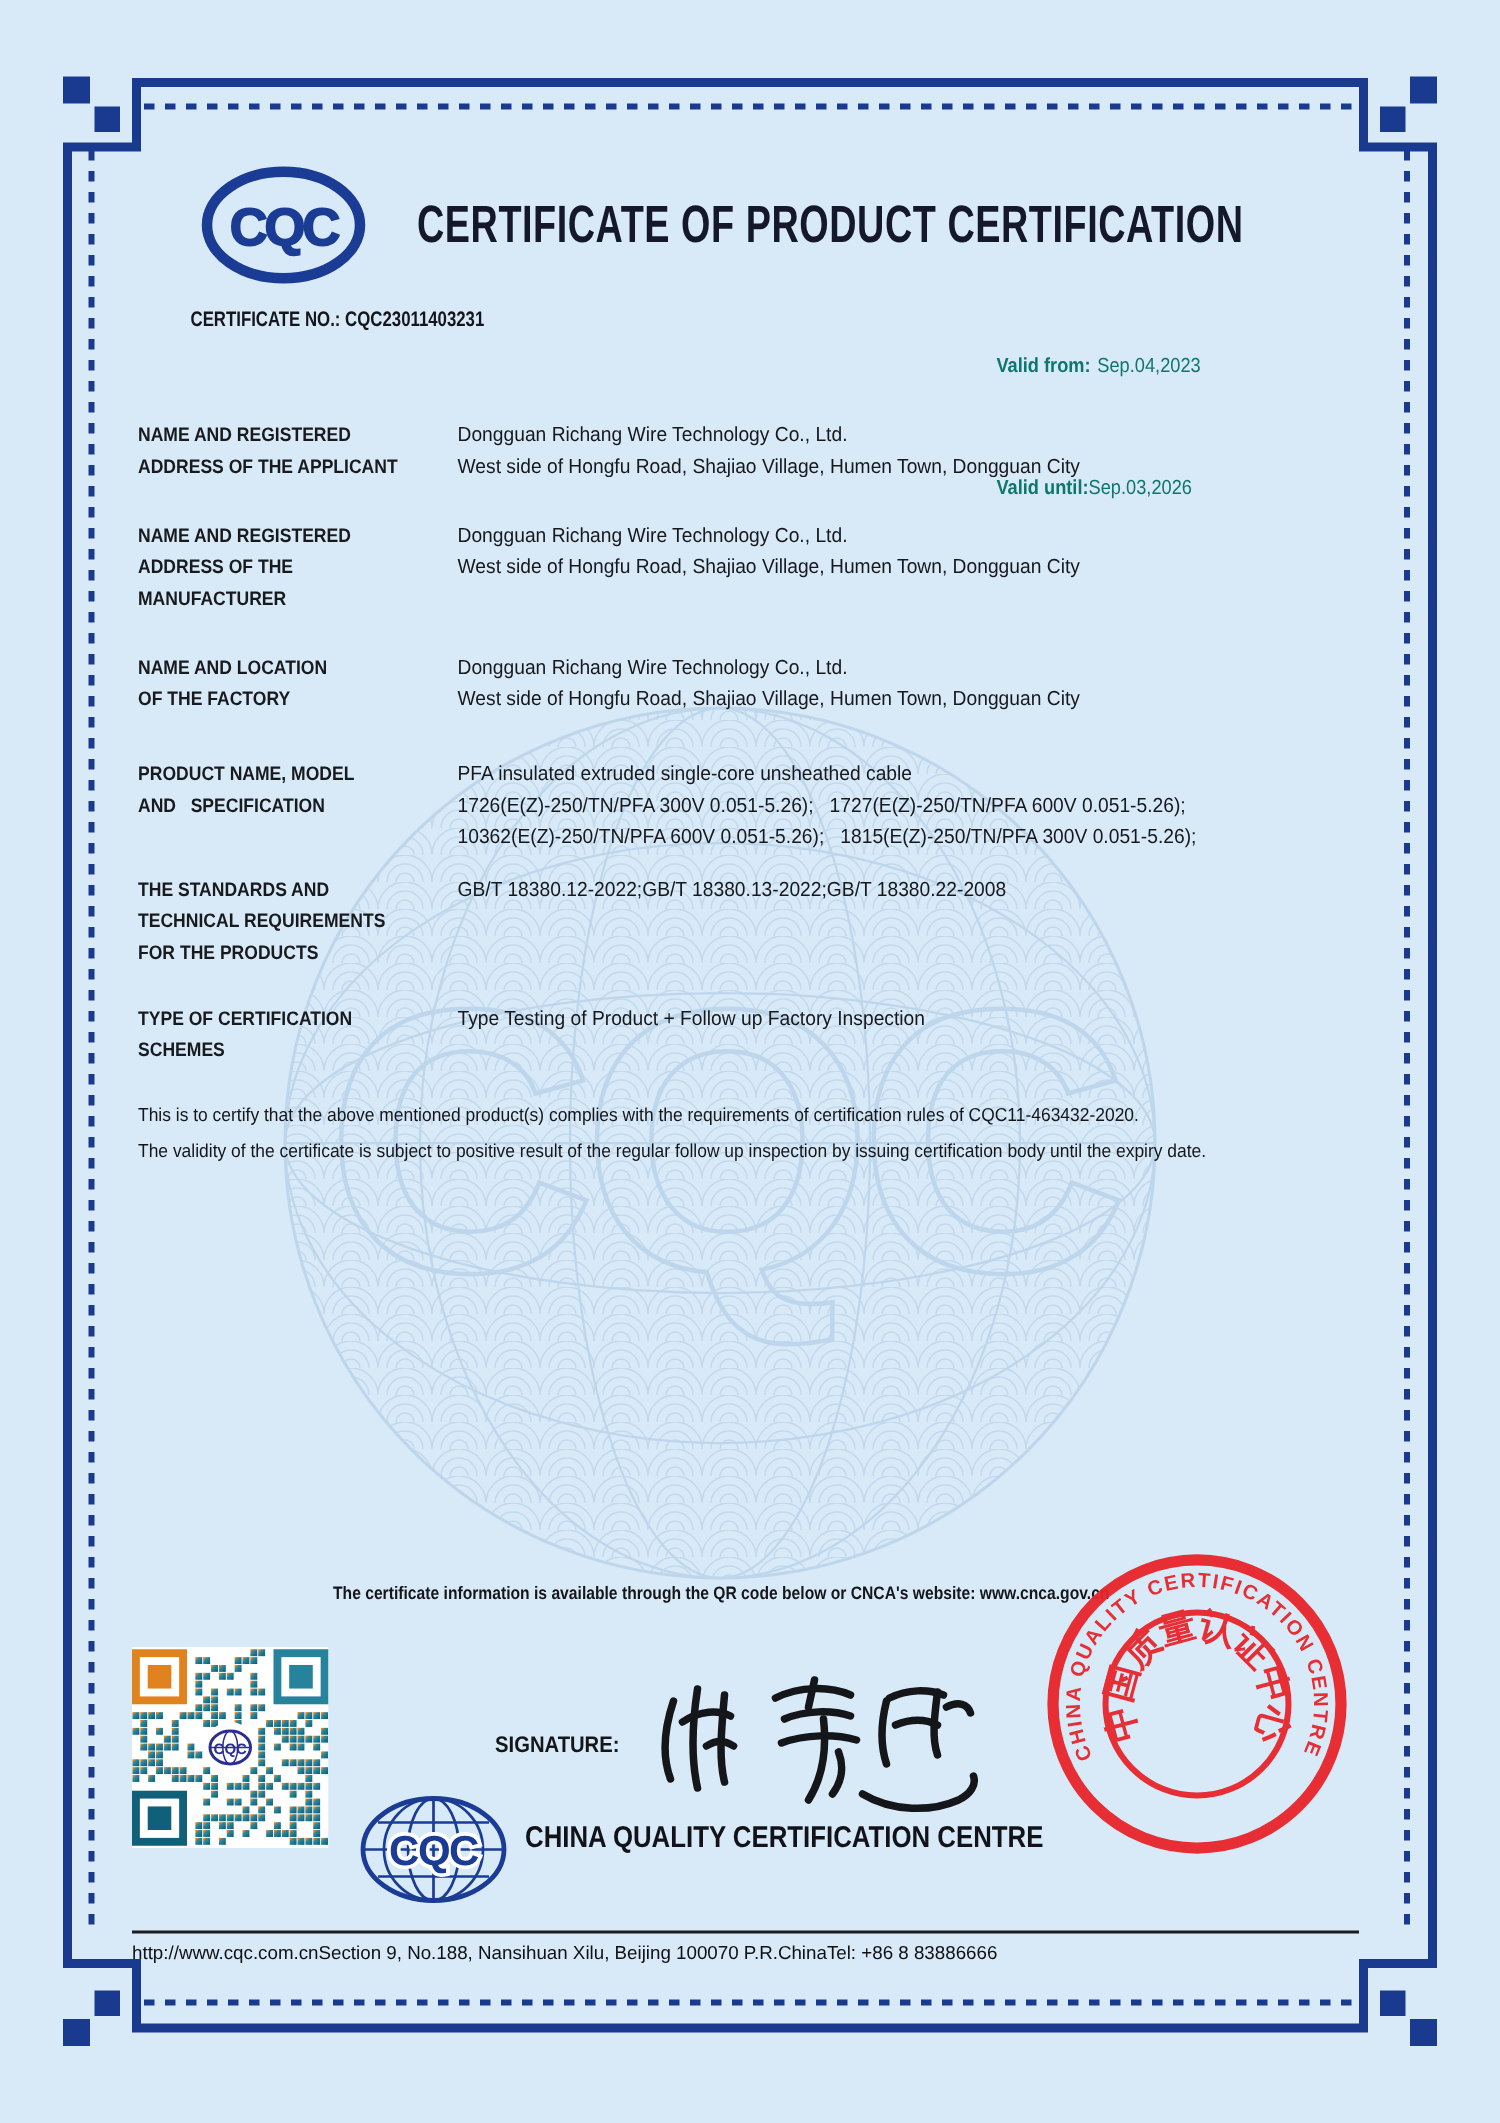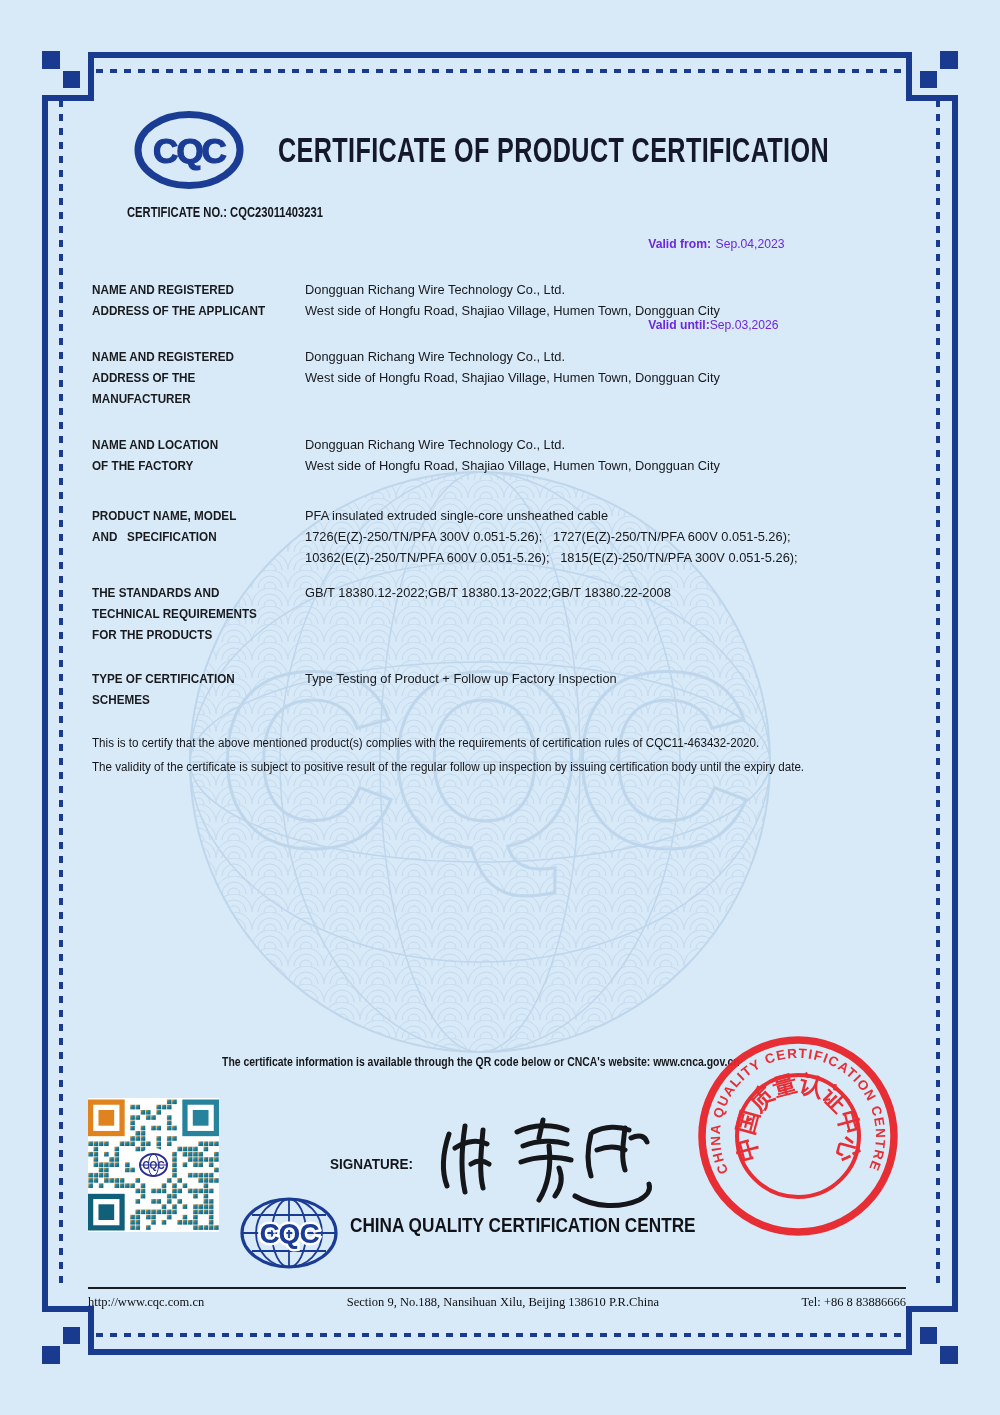--- a/index.html
+++ b/index.html
@@ -5,21 +5,21 @@
   html,body{margin:0;padding:0;}
   body{background:#d8e9f7;font-family:"Liberation Sans",sans-serif;}
   .page{position:relative;width:1000px;height:1415px;background:#d8e9f7;overflow:hidden;}
   svg{display:block;}
   .abs{position:absolute;}
   
   .title{left:278px;top:130px;font-size:35px;line-height:40px;font-weight:bold;color:#14182a;
          transform:scaleX(.72);transform-origin:left center;white-space:pre;letter-spacing:.5px;}
   .certno{left:127px;top:204px;font-size:14px;font-weight:bold;color:#15161c;
           transform:scaleX(.80);transform-origin:left center;white-space:pre;}
-  .validity{left:628px;top:203px;color:#6d28d9;}
+  .validity{left:644px;top:203px;color:#0f766e;}
   .vrow{font-size:13.5px;line-height:27px;transform:scaleX(.90);transform-origin:left center;white-space:pre;}
   .vrow .lbl{font-weight:bold;}
   .vrow .val{font-weight:normal;margin-left:5px;}
   .vrow .val.no-gap{margin-left:0;}
   
   .field{position:absolute;left:92px;width:820px;}
   .f-label{position:absolute;left:0;top:0;width:260px;font-weight:bold;font-size:13px;line-height:21px;
            color:#191a1e;transform:scaleX(.90);transform-origin:left top;}
   .f-value{position:absolute;left:213px;top:0;width:640px;font-size:13.5px;line-height:21px;color:#17181c;
            transform:scaleX(.95);transform-origin:left top;}
@@ -33,22 +33,22 @@
            transform:scaleX(.87);transform-origin:left top;white-space:pre;}
   
   .sig-label{left:330px;top:1155px;font-size:15px;font-weight:bold;color:#15161a;
              transform:scaleX(.90);transform-origin:left top;white-space:pre;}
   .sig-name-hidden{position:absolute;width:1px;height:1px;overflow:hidden;opacity:0;}
   
   .issuer-name{left:350px;top:1211px;font-size:20px;line-height:28px;font-weight:bold;color:#111318;
                transform:scaleX(.86);transform-origin:left top;white-space:pre;}
   
   .footer-rule{left:88px;top:1287px;width:818px;height:2px;background:#1c1d20;}
-  .footer{left:88px;top:1295px;width:818px;display:flex;justify-content:space-between;
-          font-family:Liberation Serif, serif;font-size:12.5px;color:#101114;white-space:pre;}
+  .footer{left:88px;top:1295px;width:818px;display:flex;
+          font-family:Liberation Sans, sans-serif;font-size:12.5px;color:#101114;white-space:pre;}
   .z-top{z-index:30;}
 </style>
 </head>
 <body>
 
 <div class="page">
 
   <svg class="abs" style="left:180px;top:462px;opacity:.45;" width="600" height="600" viewBox="0 0 600 600">
     <defs>
       <pattern id="sc" width="36" height="18" patternUnits="userSpaceOnUse">
@@ -437,21 +437,21 @@
     <line x1="4" y1="37" x2="98" y2="37" stroke="#1b3c94" stroke-width="1.8"></line>
     <line x1="14" y1="19" x2="88" y2="19" stroke="#1b3c94" stroke-width="1.8"></line>
     <line x1="14" y1="55" x2="88" y2="55" stroke="#1b3c94" stroke-width="1.8"></line>
     <text x="51" y="47" text-anchor="middle" font-size="28" font-weight="bold" fill="#1b3c94" stroke="#ffffff" stroke-width="5" paint-order="stroke" letter-spacing="-1">CQC</text>
   </svg>
   <div class="abs issuer-name">CHINA QUALITY CERTIFICATION CENTRE</div>
 
   <div class="abs footer-rule"></div>
   <div class="abs footer">
     <span>http://www.cqc.com.cn</span>
-    <span>Section 9, No.188, Nansihuan Xilu, Beijing 138610 P.R.China</span>
+    <span>Section 9, No.188, Nansihuan Xilu, Beijing 100070 P.R.China</span>
     <span>Tel: +86 8 83886666</span>
   </div>
 
   <svg class="abs z-top" style="left:695px;top:1033px;opacity:.95;" width="206" height="206" viewBox="0 0 206 206">
     <circle cx="103" cy="103" r="96" fill="none" stroke="#e8252b" stroke-width="7.5"></circle>
     <circle cx="103" cy="103" r="61" fill="none" stroke="#e8252b" stroke-width="4"></circle>
     <defs>
       <path id="ringPath" d="M 33.5 138.4 A 78 78 0 1 1 172.5 138.4" fill="none"></path>
       <path id="cnPath" d="M 64.9 125 A 44 44 0 1 1 141.1 125" fill="none"></path>
     </defs>

